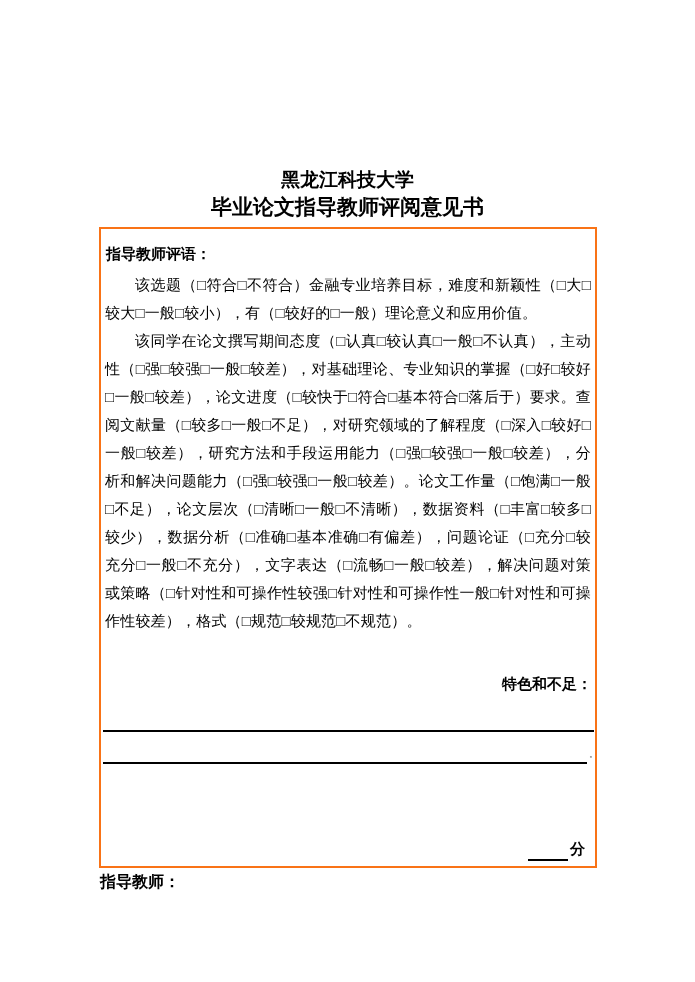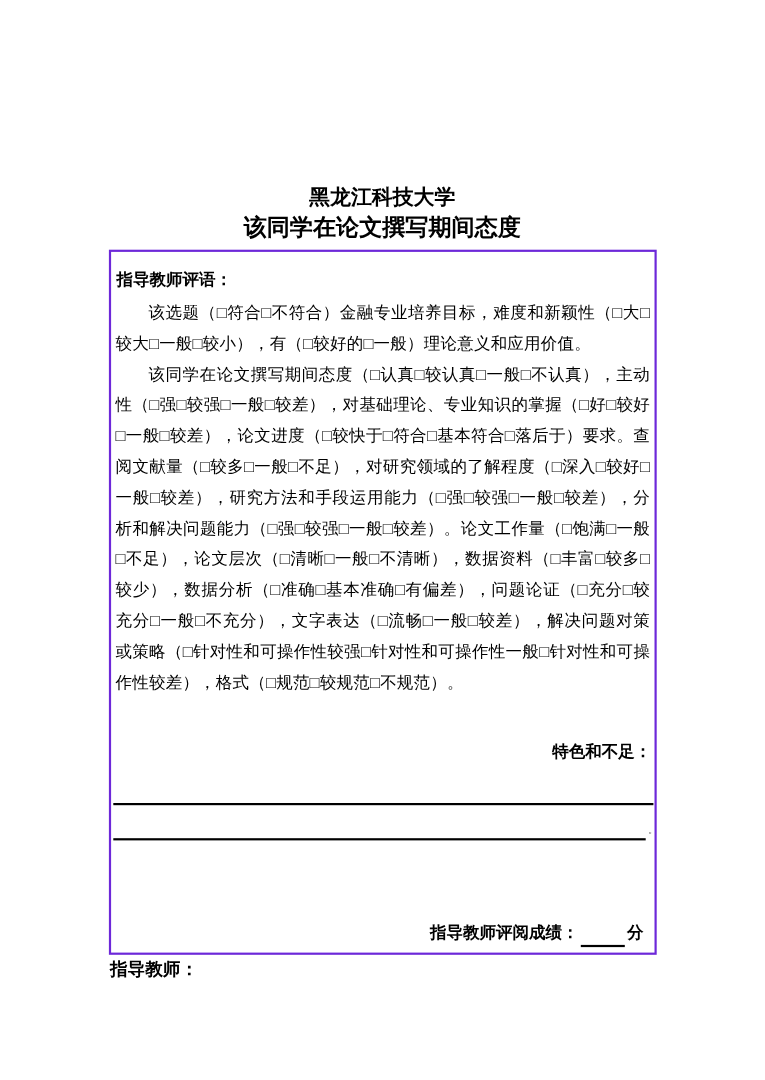--- a/index.html
+++ b/index.html
@@ -10,21 +10,21 @@
   .doc-title {
     position:absolute; top:168px; left:0; width:100%;
     text-align:center; font-size:19px; font-weight:bold; line-height:24px;
   }
   .doc-subtitle {
     position:absolute; top:193px; left:0; width:100%;
     text-align:center; font-size:21px; font-weight:bold; line-height:28px;
   }
   .form-box {
     position:absolute; left:99px; top:227px; width:498px; height:641px;
-    border:2px solid #6d28d9; box-sizing:border-box;
+    border:2px solid #f97316; box-sizing:border-box;
   }
   .comments-label {
     position:absolute; top:16px; left:5px;
     font-family:"Liberation Sans","DejaVu Sans",sans-serif;
     font-size:15px; font-weight:bold;
   }
   .para {
     position:absolute; left:4px; right:4px;
     font-size:15px; line-height:28px; text-align:justify; text-indent:2em;
     letter-spacing:0.2px;
@@ -75,42 +75,41 @@
   .footer-date { margin-left:auto; white-space:nowrap; }
   .footer-date .date-year  { margin-right:44px; }
   .footer-date .date-month { margin-right:36px; }
 </style>
 </head>
 <body>
 
 <div class="page">
 
   <div class="doc-title">黑龙江科技大学</div>
-  <div class="doc-subtitle">该同学在论文撰写期间态度</div>
+  <div class="doc-subtitle">毕业论文指导教师评阅意见书</div>
 
   <div class="form-box">
 
     <div class="comments-label">指导教师评语：</div>
 
     <div class="para para-2">该同学在论文撰写期间态度（□认真□较认真□一般□不认真），主动性（□强□较强□一般□较差），对基础理论、专业知识的掌握（□好□较好□一般□较差），论文进度（□较快于□符合□基本符合□落后于）要求。查阅文献量（□较多□一般□不足），对研究领域的了解程度（□深入□较好□一般□较差），研究方法和手段运用能力（□强□较强□一般□较差），分析和解决问题能力（□强□较强□一般□较差）。论文工作量（□饱满□一般□不足），论文层次（□清晰□一般□不清晰），数据资料（□丰富□较多□较少），数据分析（□准确□基本准确□有偏差），问题论证（□充分□较充分□一般□不充分），文字表达（□流畅□一般□较差），解决问题对策或策略（□针对性和可操作性较强□针对性和可操作性一般□针对性和可操作性较差），格式（□规范□较规范□不规范）。</div>
 
     <div class="para para-1">该选题（□符合□不符合）金融专业培养目标，难度和新颖性（□大□较大□一般□较小），有（□较好的□一般）理论意义和应用价值。</div>
 
     <div class="features-row">
       <span class="features-label">特色和不足：</span>
       <span class="features-blank"></span>
     </div>
 
     <div class="blank-line blank-line-2"></div>
     <div class="blank-line blank-line-3"></div>
     <span class="blank-terminator">。</span>
 
 
     <div class="score-row">
-      <span>指导教师评阅成绩：</span>
       <span class="score-blank"></span>
       <span>分</span>
     </div>
 
   </div>
 
   <div class="footer-row">
     <span class="footer-advisor">指导教师：</span>
   </div>
 

